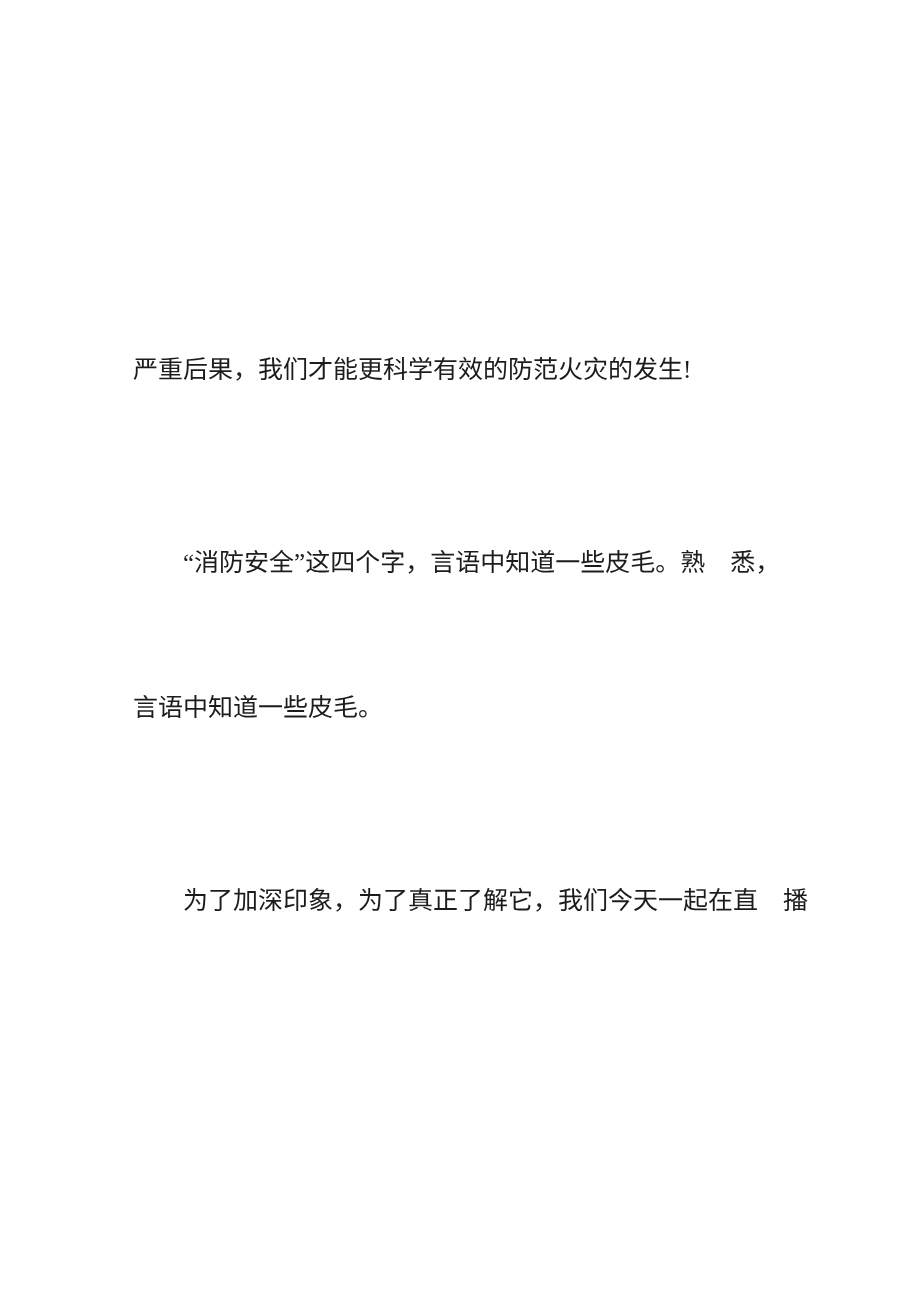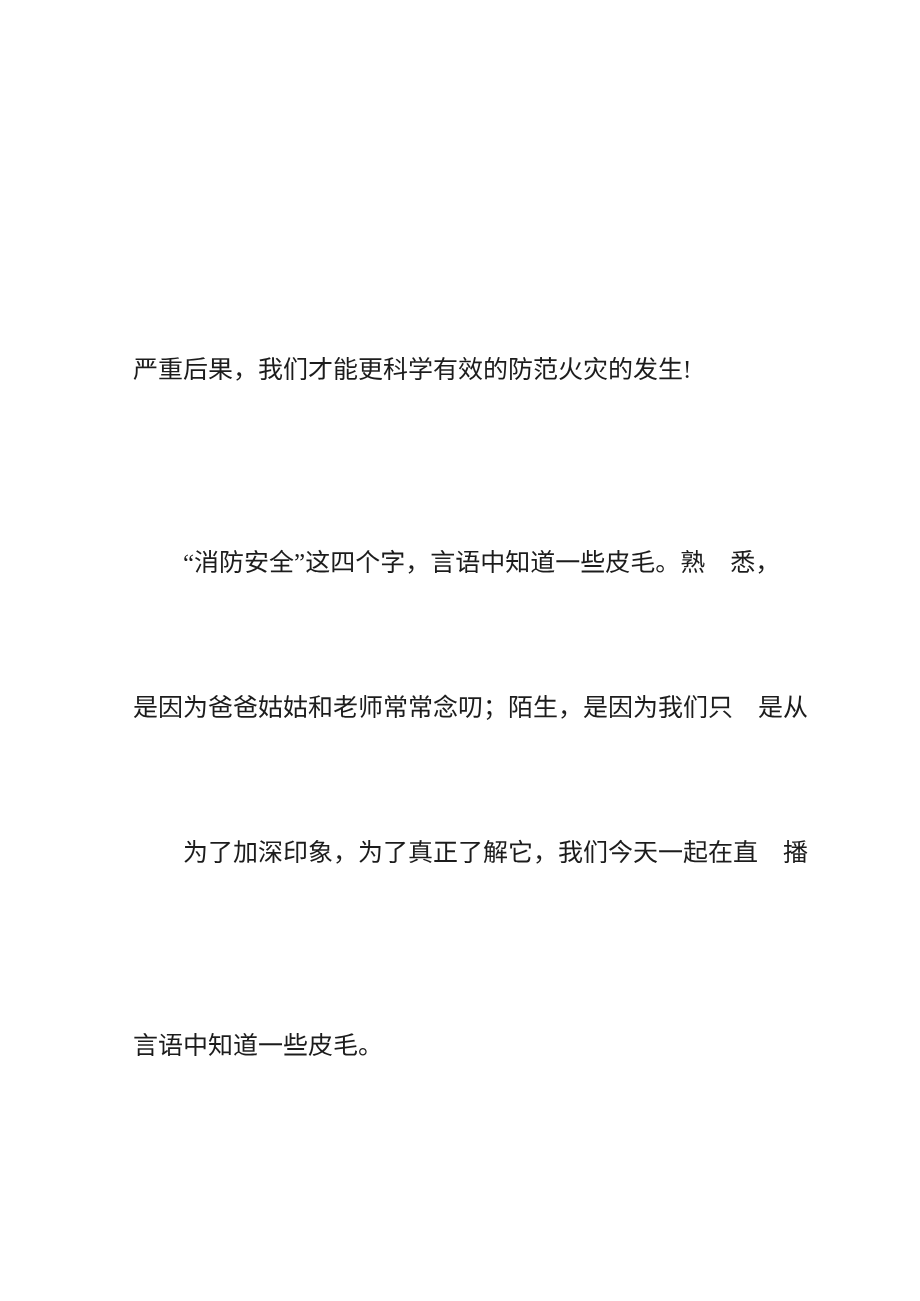--- a/index.html
+++ b/index.html
@@ -32,24 +32,23 @@
 </style>
 </head>
 <body>
 
 <div class="page">
   <div class="text-block">
 
     <div class="text-line">严重后果，我们才能更科学有效的防范火灾的发生!</div>
 
     <div class="text-line">　　“消防安全”这四个字，言语中知道一些皮毛。熟　悉，</div>
-    <div class="text-line">是因为爸爸姑姑和老师常常念叨；陌生，是因为我们只　是从</div>
+    <div class="text-line">言语中知道一些皮毛。</div>
+
     <div class="text-line">　　为了加深印象，为了真正了解它，我们今天一起在直　播</div>
-
-    <div class="text-line">言语中知道一些皮毛。</div>
 
     
     
     
     
     
     
 
     
     

